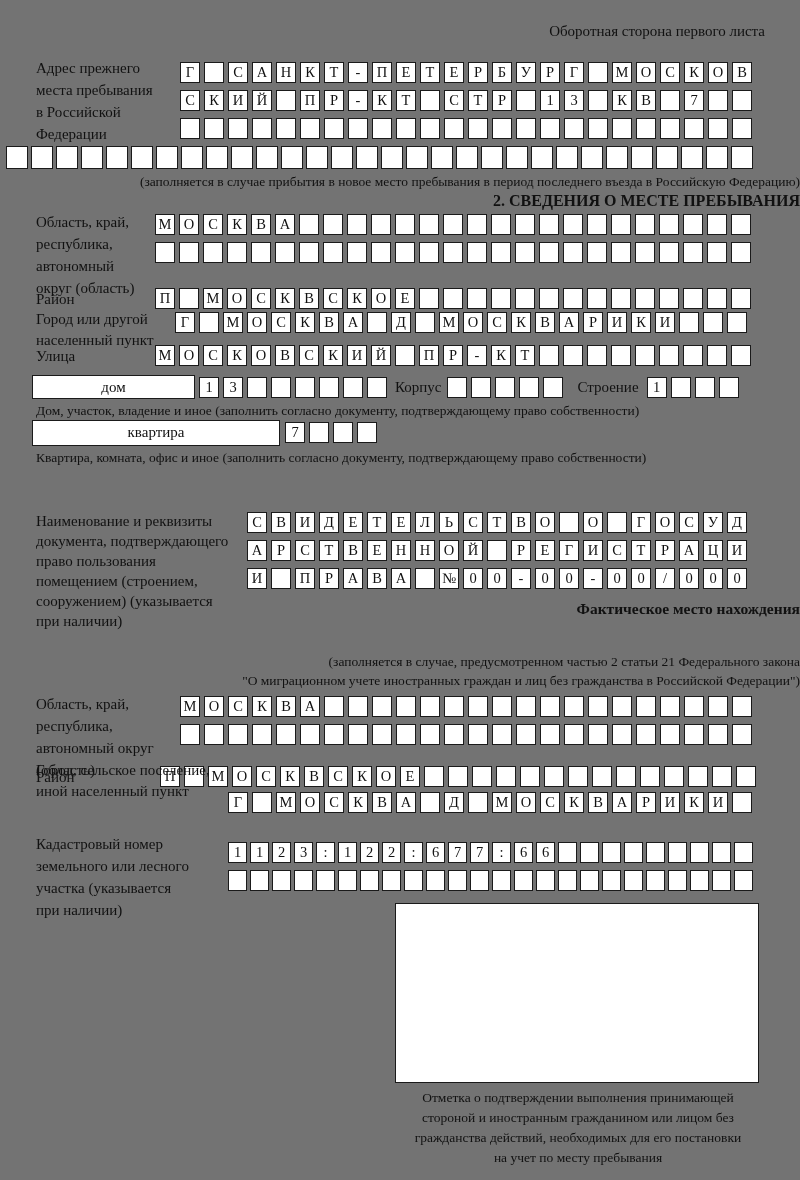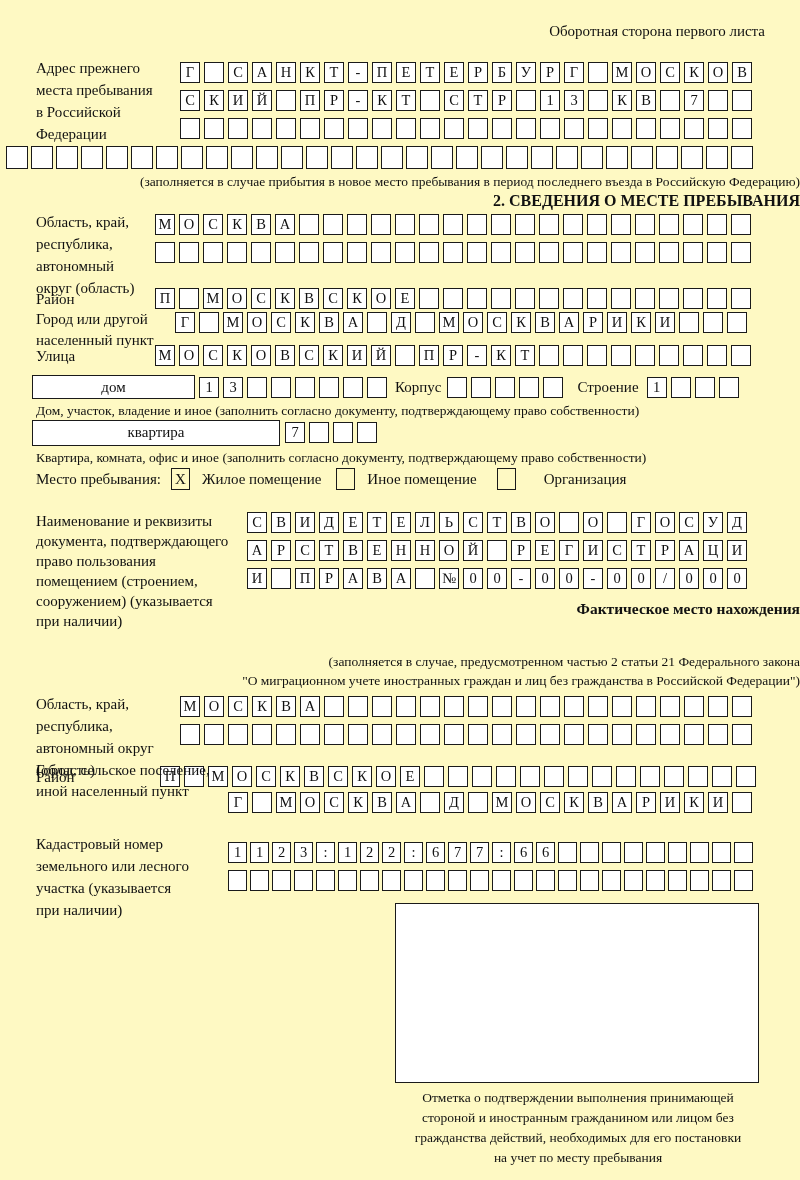--- a/index.html
+++ b/index.html
@@ -1,18 +1,18 @@
 <!DOCTYPE html>
 <html><head>
 <meta charset="utf-8">
 <style>
   html,body{margin:0;padding:0;background:#888;}
   #page{
     position:relative;width:800px;height:1180px;margin:0 auto;
-    background:#fef9c3;color:#111;
+    background:#737373;color:#111;
     font-family:"Liberation Serif","DejaVu Serif",serif;
     overflow:hidden;
   }
   .abs{position:absolute;}
   .lbl{font-size:15px;line-height:22px;white-space:pre-line;}
   .cap{font-size:13.5px;}
   .center{left:0;width:800px;text-align:right;}
   .bold{font-weight:bold;}
   .cells{display:flex;gap:4px;}
   .cells .cell{
@@ -347,29 +347,20 @@
     </div>
     <div class="cells" style="margin-left:5px;">
         <span class="cell">7</span>
         <span class="cell"></span>
         <span class="cell"></span>
         <span class="cell"></span>
       </div>
   </div>
   <div class="abs cap" style="left:36px;top:450px;">Квартира, комната, офис и иное (заполнить согласно документу, подтверждающему право собственности)</div>
 
-  <div class="abs row-flex" style="left:36px;top:467px;height:24px;">
-    <span class="inline-label">Место пребывания:</span>
-    <span class="chk" style="margin-left:10px;">X</span>
-    <span class="inline-label" style="margin-left:12px;">Жилое помещение</span>
-    <span class="chk" style="margin-left:15px;"></span>
-    <span class="inline-label" style="margin-left:12px;">Иное помещение</span>
-    <span class="chk" style="margin-left:20px;"></span>
-    <span class="inline-label" style="margin-left:28px;">Организация</span>
-  </div>
 
   <div class="abs lbl" style="left:36px;top:511px;width:215px;line-height:20px;">Наименование и реквизиты
 документа, подтверждающего
 право пользования
 помещением (строением,
 сооружением) (указывается
 при наличии)</div>
   <div class="abs cells" style="left:247px;top:512px;">
       <span class="cell">С</span>
       <span class="cell">В</span>

